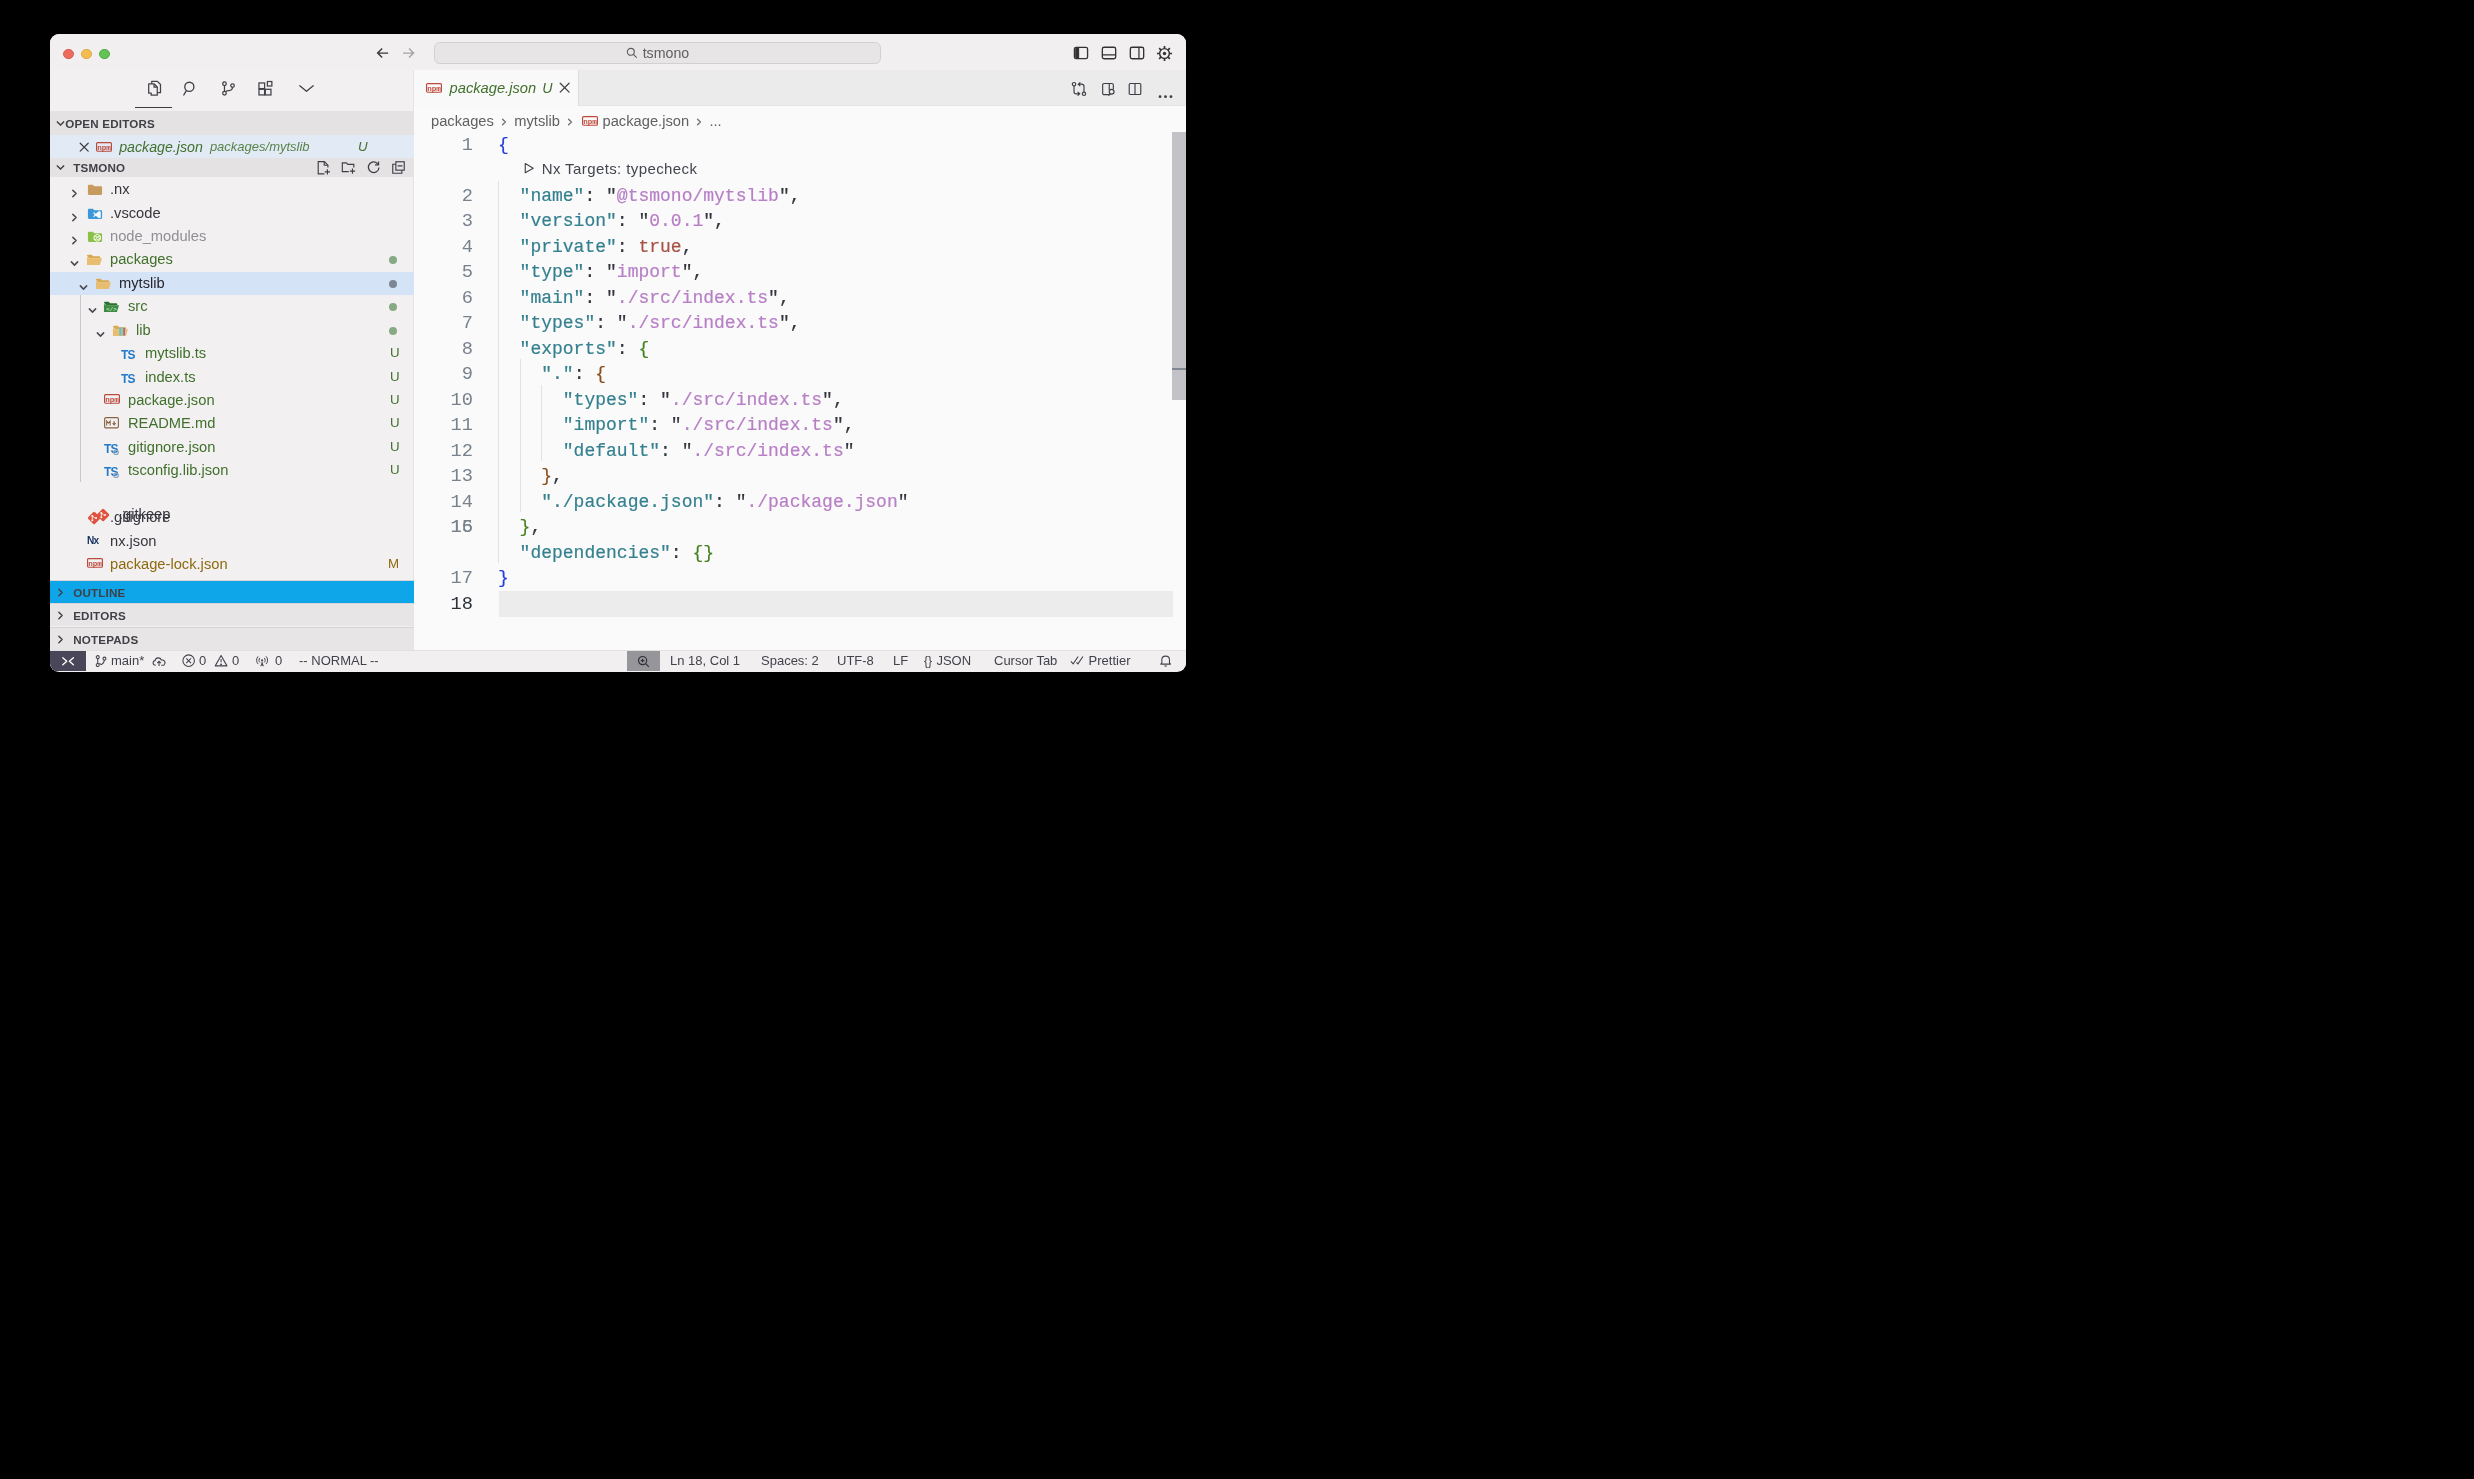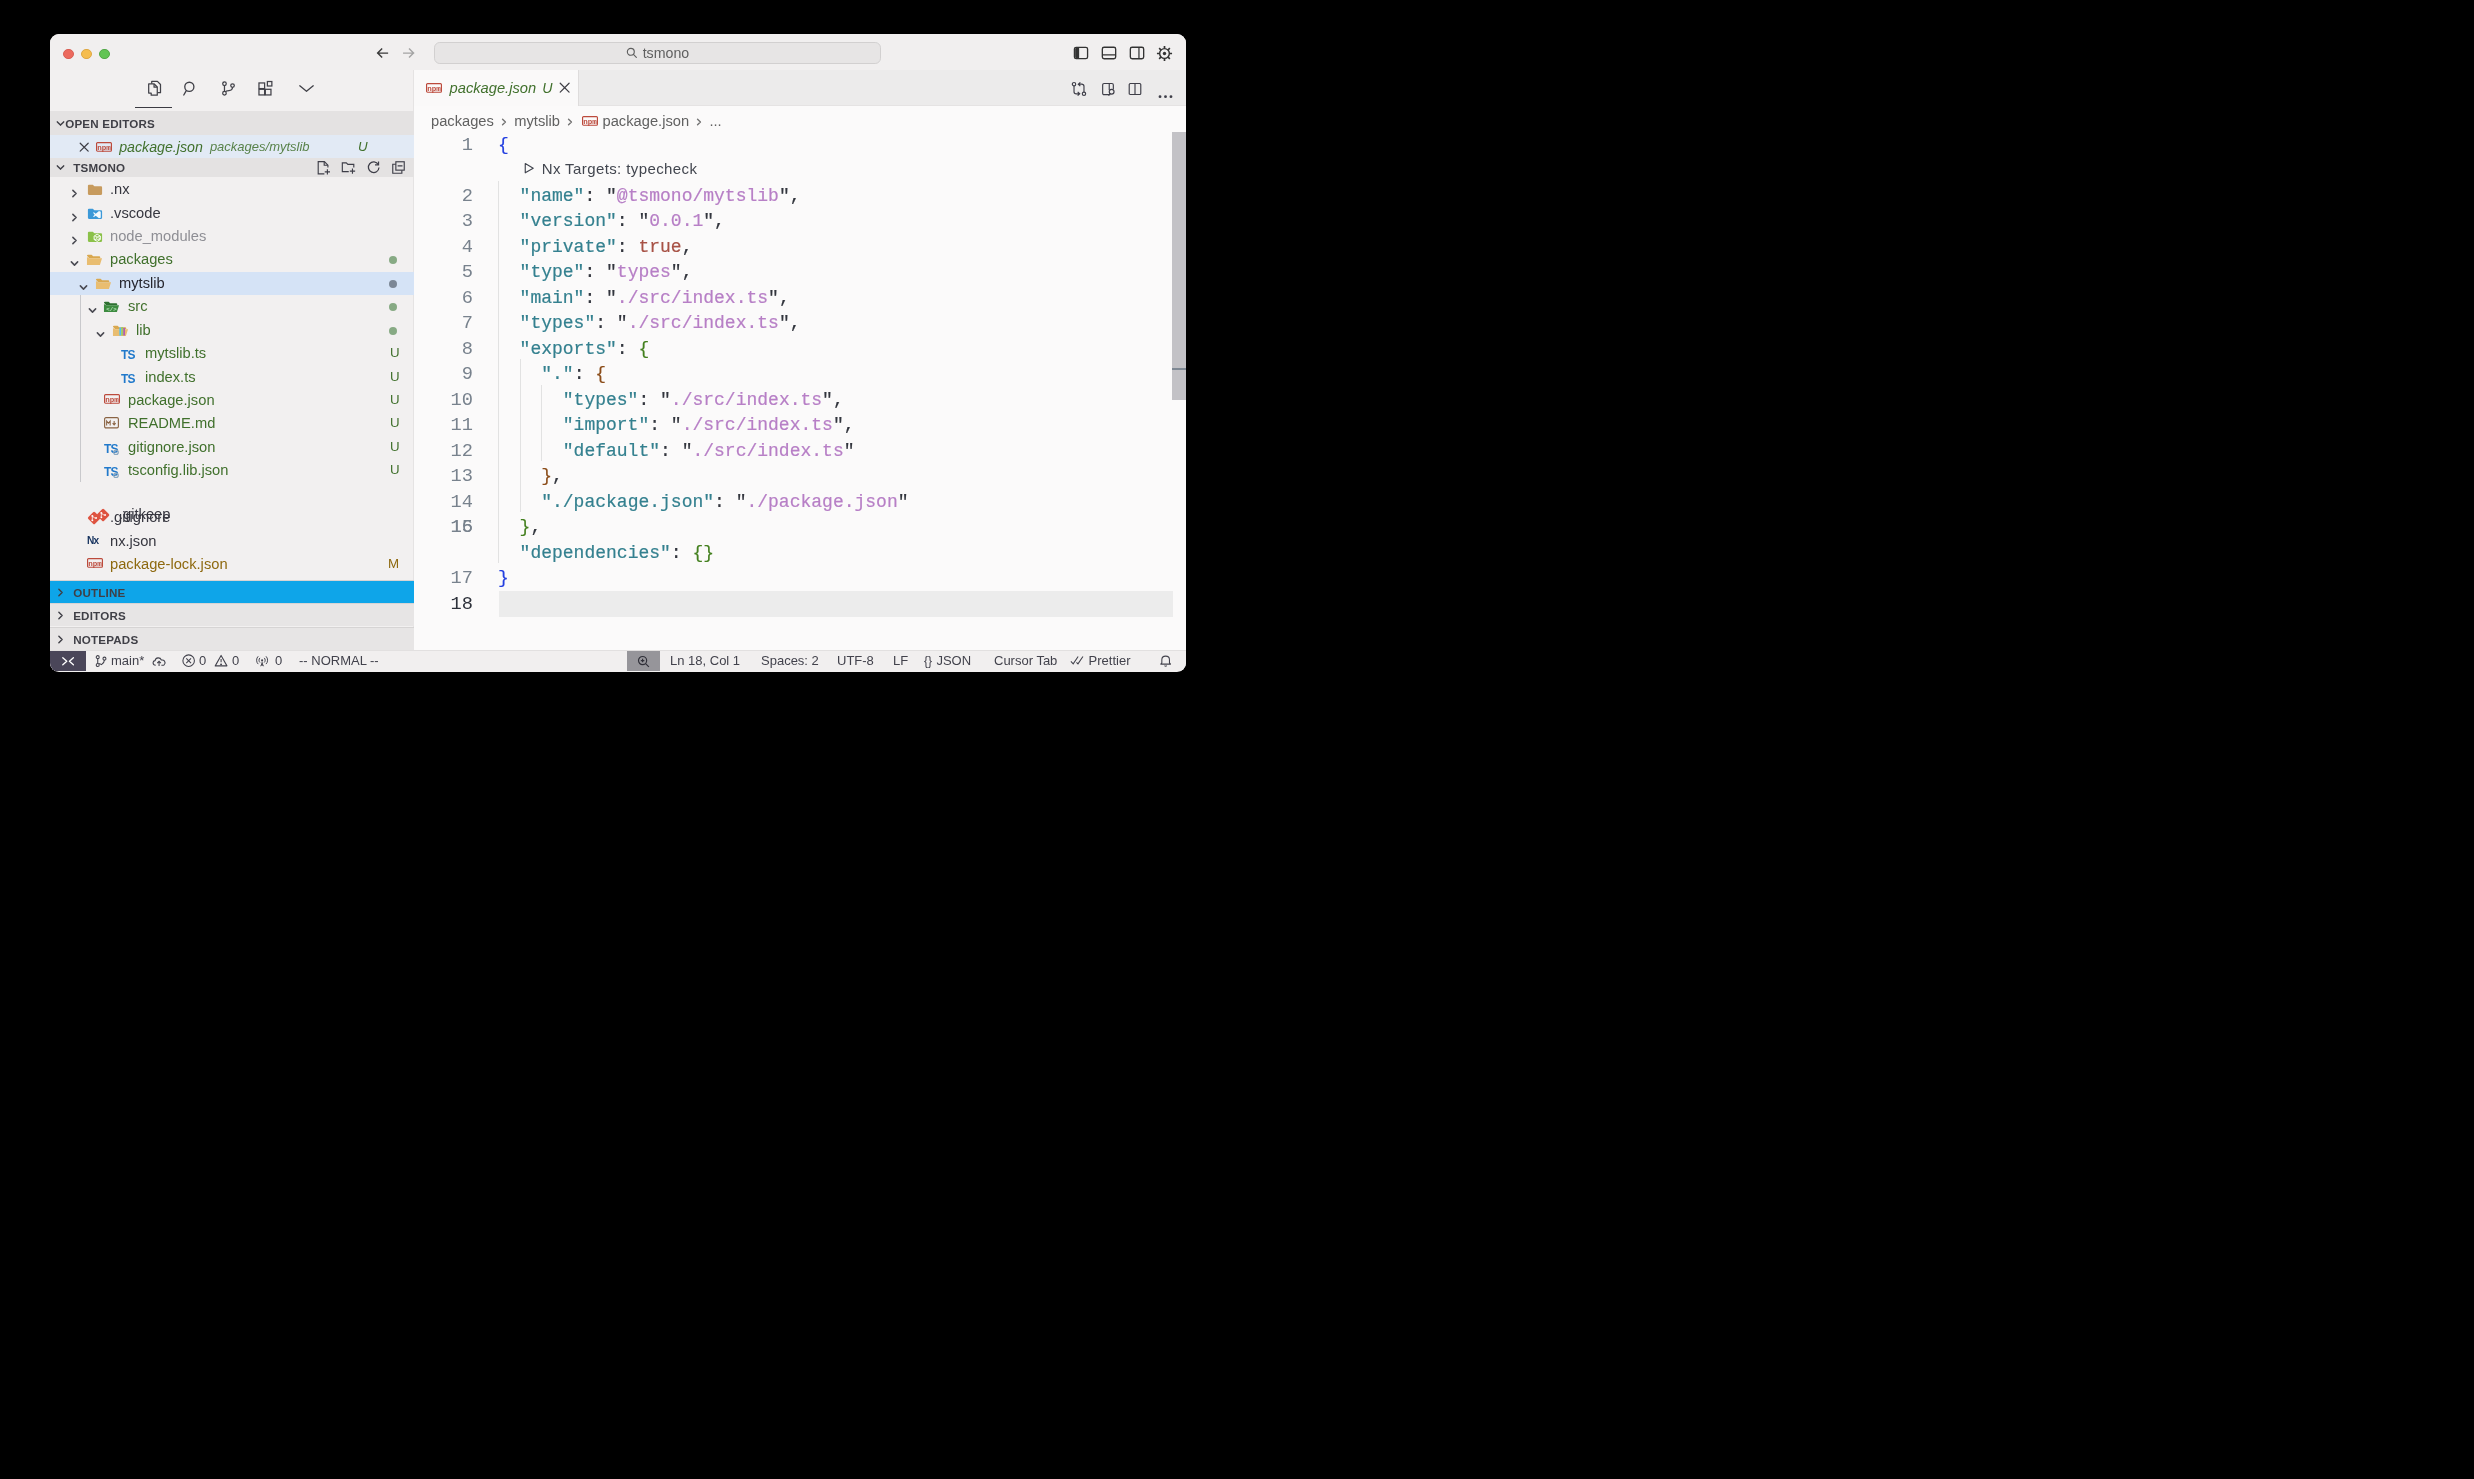--- a/index.html
+++ b/index.html
@@ -482,21 +482,21 @@
 <div class="row" style="left:473px;top:122px;height:25px;gap:7.1px;font-size:15px;letter-spacing:0.4px;color:#42464f">
       <svg width="11.6" height="12.4" viewBox="0 0 13 14" style="">
         <path d="M2.5 1.8 L11.5 7.0 L2.5 12.2 Z" fill="none" stroke="#42464f" stroke-width="1.3" stroke-linejoin="round"></path>
       </svg>
       <span>Nx Targets: typecheck</span>
     </div>
 <div class="codeline" style="left:448px;top:102px"><span class="b1">{</span></div>
 <div class="codeline" style="left:448px;top:153px">  <span class="k">"name"</span><span class="p">: </span><span class="p">"</span><span class="s">@tsmono/mytslib</span><span class="p">"</span><span class="p">,</span></div>
 <div class="codeline" style="left:448px;top:178px">  <span class="k">"version"</span><span class="p">: </span><span class="p">"</span><span class="s">0.0.1</span><span class="p">"</span><span class="p">,</span></div>
 <div class="codeline" style="left:448px;top:204px">  <span class="k">"private"</span><span class="p">: </span><span class="t">true</span><span class="p">,</span></div>
-<div class="codeline" style="left:448px;top:229px">  <span class="k">"type"</span><span class="p">: </span><span class="p">"</span><span class="s">types</span><span class="p">"</span><span class="p">,</span></div>
+<div class="codeline" style="left:448px;top:229px">  <span class="k">"type"</span><span class="p">: </span><span class="p">"</span><span class="s">import</span><span class="p">"</span><span class="p">,</span></div>
 <div class="codeline" style="left:448px;top:255px">  <span class="k">"main"</span><span class="p">: </span><span class="p">"</span><span class="s">./src/index.ts</span><span class="p">"</span><span class="p">,</span></div>
 <div class="codeline" style="left:448px;top:280px">  <span class="k">"types"</span><span class="p">: </span><span class="p">"</span><span class="s">./src/index.ts</span><span class="p">"</span><span class="p">,</span></div>
 <div class="codeline" style="left:448px;top:306px">  <span class="k">"exports"</span><span class="p">: </span><span class="b2">{</span></div>
 <div class="codeline" style="left:448px;top:331px">    <span class="k">"."</span><span class="p">: </span><span class="b3">{</span></div>
 <div class="codeline" style="left:448px;top:357px">      <span class="k">"types"</span><span class="p">: </span><span class="p">"</span><span class="s">./src/index.ts</span><span class="p">"</span><span class="p">,</span></div>
 <div class="codeline" style="left:448px;top:382px">      <span class="k">"import"</span><span class="p">: </span><span class="p">"</span><span class="s">./src/index.ts</span><span class="p">"</span><span class="p">,</span></div>
 <div class="codeline" style="left:448px;top:408px">      <span class="k">"default"</span><span class="p">: </span><span class="p">"</span><span class="s">./src/index.ts</span><span class="p">"</span></div>
 <div class="codeline" style="left:448px;top:433px">    <span class="b3">}</span><span class="p">,</span></div>
 <div class="codeline" style="left:448px;top:459px">    <span class="k">"./package.json"</span><span class="p">: </span><span class="p">"</span><span class="s">./package.json</span><span class="p">"</span></div>
 <div class="codeline" style="left:448px;top:484px">  <span class="b2">}</span><span class="p">,</span></div>

